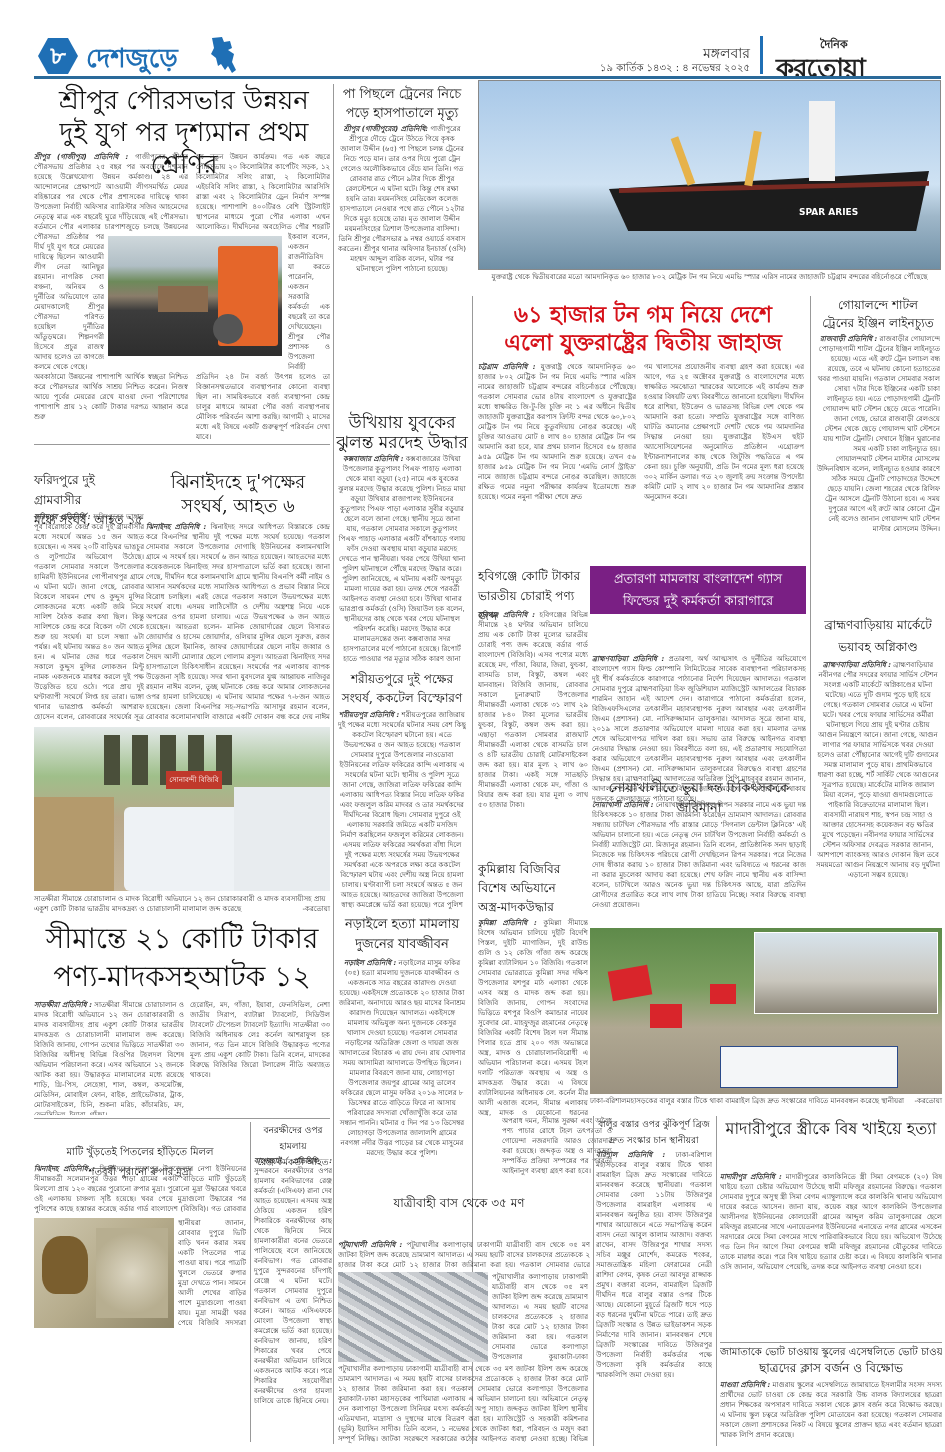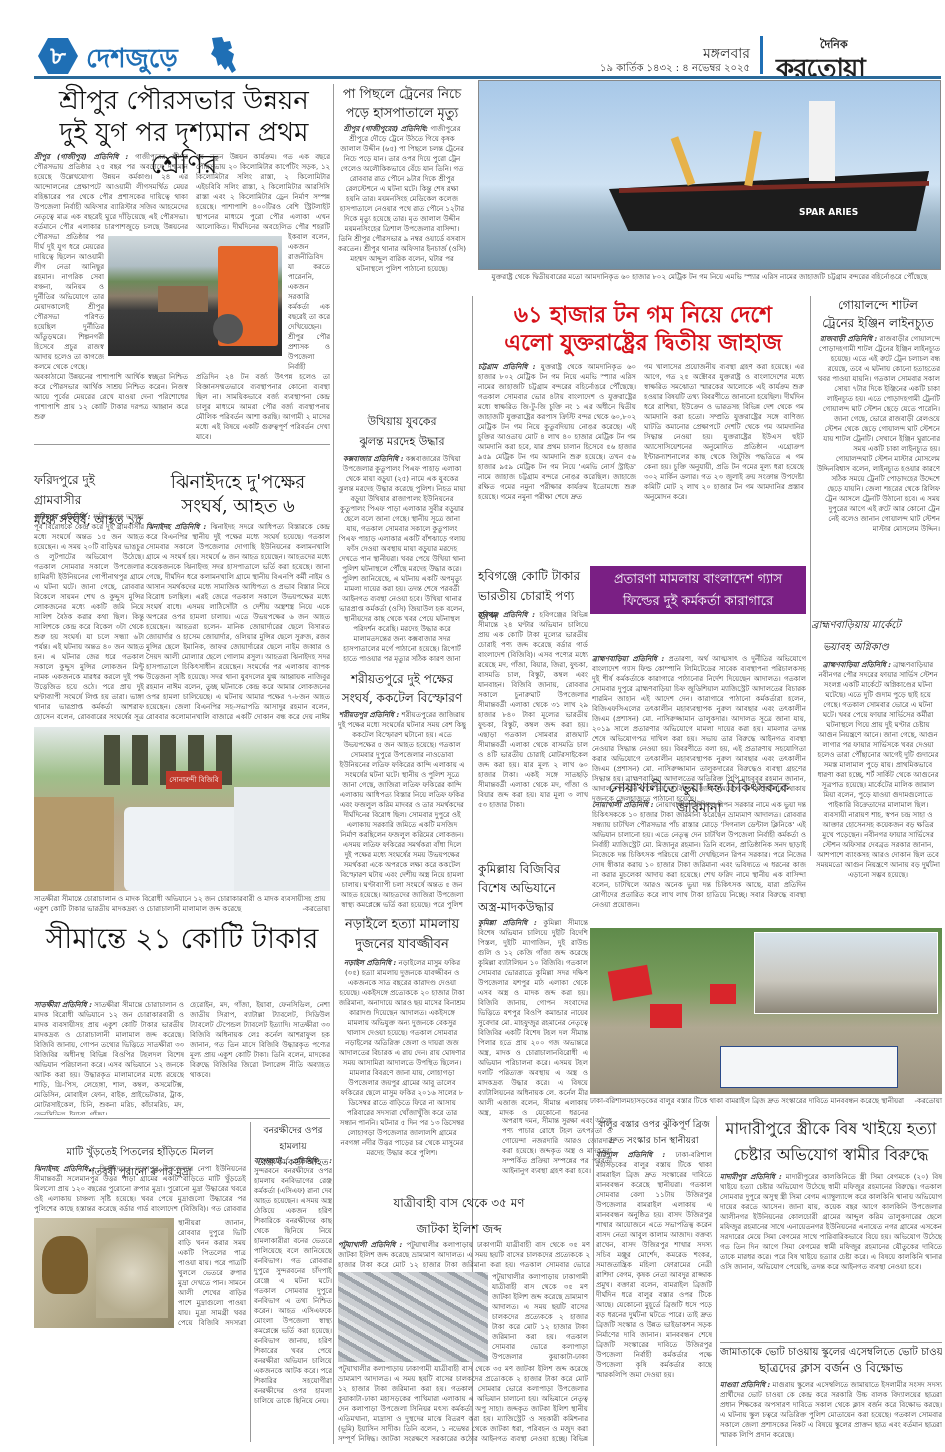--- a/index.html
+++ b/index.html
@@ -93,21 +93,21 @@
 <div class="colrule" style="left:810px;top:296px;height:560px;"></div>
 
 <div class="abs headline" style="left:814px;top:296px;width:128px;font-size:12px;line-height:18px;">
   <div>গোয়ালন্দে শাটল</div>
   <div>ট্রেনের ইঞ্জিন লাইনচ্যুত</div>
 </div>
 <div class="abs body-text" style="left:816px;top:334px;width:124px;height:276px;text-align:right;">
   <b>রাজবাড়ী প্রতিনিধি :</b> <span>রাজবাড়ীর গোয়ালন্দে পোড়াদহগামী শাটল ট্রেনের ইঞ্জিন লাইনচ্যুত হয়েছে। এতে এই রুটে ট্রেন চলাচল বন্ধ রয়েছে, তবে এ ঘটনায় কোনো হতাহতের খবর পাওয়া যায়নি। গতকাল সোমবার সকাল সোয়া ৭টার দিকে ইঞ্জিনের একটি চাকা লাইনচ্যুত হয়। এতে পোড়াদহগামী ট্রেনটি গোয়ালন্দ ঘাট স্টেশন ছেড়ে যেতে পারেনি। জানা গেছে, ভোরে রাজবাড়ী রেলওয়ে স্টেশন থেকে ছেড়ে গোয়ালন্দ ঘাট স্টেশনে যায় শাটল ট্রেনটি। সেখানে ইঞ্জিন ঘুরানোর সময় একটি চাকা লাইনচ্যুত হয়। গোয়ালন্দঘাট স্টেশন মাস্টার মোসলেম উদ্দিনবিশ্বাস বলেন, লাইনচ্যুত হওয়ার কারণে সঠিক সময়ে ট্রেনটি পোড়াদহের উদ্দেশে ছেড়ে যায়নি। জেলা শহরের থেকে রিলিফ ট্রেন আসলে ট্রেনটি উঠানো হবে। এ সময় দুপুরের আগে এই রুটে আর কোনো ট্রেন নেই বলেও জানান গোয়ালন্দ ঘাট স্টেশন মাস্টার মোসলেম উদ্দিন।</span>
 </div>
 
-<div class="abs headline" style="left:336px;top:412px;width:132px;font-size:11px;line-height:20px;">
+<div class="abs headline" style="left:336px;top:412px;width:132px;font-size:17px;line-height:20px;">
   <div>উখিয়ায় যুবকের</div>
   <div>ঝুলন্ত মরদেহ উদ্ধার</div>
 </div>
 <div class="abs body-text" style="left:338px;top:454px;width:128px;height:210px;text-align:center;">
   <b>কক্সবাজার প্রতিনিধি :</b> <span>কক্সবাজারের উখিয়া উপজেলার কুতুপালং পিএফ পাহাড় এলাকা থেকে মায়া বড়ুয়া (২৫) নামে এক যুবকের ঝুলন্ত মরদেহ উদ্ধার করেছে পুলিশ। নিহত মায়া বড়ুয়া উখিয়ার রাজাপালং ইউনিয়নের কুতুপালং পিএফ পাড়া এলাকার সুবীর বড়ুয়ার ছেলে বলে জানা গেছে। স্থানীয় সূত্রে জানা যায়, গতকাল সোমবার সকালে কুতুপালং পিএফ পাহাড় এলাকার একটি বাঁশঝাড়ে গলায় ফাঁস দেওয়া অবস্থায় মায়া বড়ুয়ার মরদেহ দেখতে পান স্থানীয়রা। খবর পেয়ে উখিয়া থানা পুলিশ ঘটনাস্থলে পৌঁছে মরদেহ উদ্ধার করে। পুলিশ জানিয়েছে, এ ঘটনায় একটি অপমৃত্যু মামলা দায়ের করা হয়। তদন্ত শেষে পরবর্তী আইনগত ব্যবস্থা নেওয়া হবে। উখিয়া থানার ভারপ্রাপ্ত কর্মকর্তা (ওসি) জিয়াউল হক বলেন, স্থানীয়দের কাছ থেকে খবর পেয়ে ঘটনাস্থল পরিদর্শন করেছি। মরদেহ উদ্ধার করে মালামতদন্তের জন্য কক্সবাজার সদর হাসপাতালের মর্গে পাঠানো হয়েছে। রিপোর্ট হাতে পাওয়ার পর মৃত্যুর সঠিক কারণ জানা যাবে।</span>
 </div>
 
 <div class="hrule" style="left:34px;top:444px;width:296px;"></div>
 <div class="abs headline" style="left:34px;top:470px;width:110px;font-size:12px;line-height:20px;text-align:left;">
   <div>ফরিদপুরে দুই গ্রামবাসীর</div>
@@ -146,20 +146,21 @@
   </div>
   <div style="position:absolute;left:132px;top:44px;width:56px;height:18px;background:#c0392b;color:#fff;font-size:7px;text-align:center;line-height:18px;">সোনাবন্দী বিজিবি</div>
 </div>
 <div class="abs caption" style="left:34px;top:894px;width:296px;height:20px;">
   <span>সাতক্ষীরা সীমান্তে চোরাচালান ও মাদক বিরোধী অভিযানে ১২ জন চোরাকারবারী ও মাদক ব্যবসায়ীসহ প্রায় একুশ কোটি টাকার ভারতীয় মাদকদ্রব্য ও চোরাচালানী মালামাল জব্দ করেছে</span>
   <span style="float:right;">-করতোয়া</span>
 </div>
 
 <div class="abs headline" style="left:34px;top:920px;width:296px;font-size:28px;line-height:38px;">
   <div>সীমান্তে ২১ কোটি টাকার</div>
+  <div>পণ্য-মাদকসহআটক ১২</div>
 </div>
 <div class="abs body-text" style="left:34px;top:1000px;width:150px;height:115px;">
   <b>সাতক্ষীরা প্রতিনিধি :</b> <span>সাতক্ষীরা সীমান্তে চোরাচালান ও মাদক বিরোধী অভিযানে ১২ জন চোরাকারবারী ও মাদক ব্যবসায়ীসহ প্রায় একুশ কোটি টাকার ভারতীয় মাদকদ্রব্য ও চোরাচালানী মালামাল জব্দ করেছে। বিজিবি জানায়, গোপন তথ্যের ভিত্তিতে সাতক্ষীরা ৩৩ বিজিবির অধীনস্থ বিভিন্ন বিওপির টহলদল বিশেষ অভিযান পরিচালনা করে। এসব অভিযানে ১২ জনকে আটক করা হয়। উদ্ধারকৃত মালামালের মধ্যে রয়েছে শাড়ি, থ্রি-পিস, লেহেঙ্গা, শাল, কম্বল, কসমেটিক্স, মেডিসিন, মোবাইল ফোন, বাইক, প্রাইভেটকার, ট্রাক, মোটরসাইকেল, চিনি, শুকনা মরিচ, কাঁচামরিচ, মদ, ফেনসিডিল, ইয়াবা, গাঁজা।</span>
 </div>
 <div class="abs body-text" style="left:190px;top:1000px;width:140px;height:115px;">হেরোইন, মদ, গাঁজা, ইয়াবা, ফেনসিডিল, নেশা জাতীয় সিরাপ, ব্যাটাল্লা ট্যাবলেট, সিডিউল ট্যাবলেট টেপেন্ডল ট্যাবলেট ইত্যাদি। সাতক্ষীরা ৩৩ বিজিবি অধিনায়ক লেঃ কর্নেল আশরাফুল হক জানান, গত তিন মাসে বিজিবি উদ্ধারকৃত পণ্যের মূল্য প্রায় একুশ কোটি টাকা। তিনি বলেন, মাদকের বিরুদ্ধে বিজিবির জিরো টলারেন্স নীতি অব্যাহত থাকবে।</div>
 
 <div class="abs headline" style="left:336px;top:914px;width:132px;font-size:13px;line-height:20px;">
   <div>নড়াইলে হত্যা মামলায়</div>
   <div>দুজনের যাবজ্জীবন</div>
 </div>
@@ -179,21 +180,21 @@
 </div>
 
 <div class="abs purple-box" style="left:590px;top:566px;width:216px;height:48px;font-size:13px;line-height:22px;padding-top:2px;">
   <div>প্রতারণা মামলায় বাংলাদেশ গ্যাস</div>
   <div>ফিল্ডের দুই কর্মকর্তা কারাগারে</div>
 </div>
 <div class="abs body-text" style="left:592px;top:620px;width:214px;height:154px;margin-top:34px;">
   <b>ব্রাহ্মণবাড়িয়া প্রতিনিধি :</b> <span>প্রতারণা, অর্থ আত্মসাৎ ও দুর্নীতির অভিযোগে বাংলাদেশ গ্যাস ফিল্ড কোম্পানি লিমিটেডের সাবেক ব্যবস্থাপনা পরিচালকসহ দুই শীর্ষ কর্মকর্তাকে কারাগারে পাঠানোর নির্দেশ দিয়েছেন আদালত। গতকাল সোমবার দুপুরে ব্রাহ্মণবাড়িয়া চিফ জুডিশিয়াল ম্যাজিস্ট্রেট আদালতের বিচারক শারমিন জাহান এই আদেশ দেন। কারাগারে পাঠানো কর্মকর্তারা হলেন, বিজিএফসিএলের তৎকালীন মহাব্যবস্থাপক নুরুল আবছার এবং তৎকালীন জিএম (প্রশাসন) মো. নাসিরুজ্জামান তালুকদার। আদালত সূত্রে জানা যায়, ২০১৯ সালে প্রতারণার অভিযোগে মামলা দায়ের করা হয়। মামলার তদন্ত শেষে অভিযোগপত্র দাখিল করা হয়। সভায় তার বিরুদ্ধে আইনগত ব্যবস্থা নেওয়ার সিদ্ধান্ত নেওয়া হয়। বিবরণীতে বলা হয়, এই প্রতারণায় সহযোগিতা করার অভিযোগে তৎকালীন মহাব্যবস্থাপক নুরুল আবছার এবং তৎকালীন জিএম (প্রশাসন) মো. নাসিরুজ্জামান তালুকদারের বিরুদ্ধেও ব্যবস্থা গ্রহণের সিদ্ধান্ত হয়। ব্রাহ্মণবাড়িয়া আদালতের অতিরিক্ত পিপি মাহবুবুর রহমান জানান, আদালত শুনানি শেষে তাদের বিরুদ্ধে জামিন অযোগ্য অপরাধের ধারা থাকায় দুজনকে জেলহাজতে পাঠানো হয়েছে।</span>
 </div>
 
-<div class="abs headline" style="left:792px;top:614px;width:128px;font-size:10px;line-height:22px;font-style:italic;">
+<div class="abs headline" style="left:814px;top:614px;width:128px;font-size:12px;line-height:22px;">
   <div>ব্রাহ্মণবাড়িয়ায় মার্কেটে</div>
   <div>ভয়াবহ অগ্নিকাণ্ড</div>
 </div>
 <div class="abs body-text" style="left:816px;top:660px;width:124px;height:256px;text-align:center;">
   <b>ব্রাহ্মণবাড়িয়া প্রতিনিধি :</b> <span>ব্রাহ্মণবাড়িয়ার নবীনগর পৌর সদরের ফায়ার সার্ভিস স্টেশন সংলগ্ন একটি মার্কেটে অগ্নিকাণ্ডের ঘটনা ঘটেছে। এতে দুটি গুদাম পুড়ে ছাই হয়ে গেছে। গতকাল সোমবার ভোরে এ ঘটনা ঘটে। খবর পেয়ে ফায়ার সার্ভিসের কর্মীরা ঘটনাস্থলে গিয়ে প্রায় দুই ঘণ্টার চেষ্টায় আগুন নিয়ন্ত্রণে আনে। জানা গেছে, আগুন লাগার পর ফায়ার সার্ভিসকে খবর দেওয়া হলেও তারা পৌঁছানোর আগেই দুটি গুদামের সমস্ত মালামাল পুড়ে যায়। প্রাথমিকভাবে ধারণা করা হচ্ছে, শর্ট সার্কিট থেকে আগুনের সূত্রপাত হয়েছে। মার্কেটের মালিক জামাল মিয়া বলেন, পুড়ে যাওয়া গুদামগুলোতে পাইকারি বিক্রেতাদের মালামাল ছিল। ব্যবসায়ী নারায়ণ শাহ, স্বপন চন্দ্র সাহা ও আক্তার হোসেনসহ কয়েকজন বড় ক্ষতির মুখে পড়েছেন। নবীনগর ফায়ার সার্ভিসের স্টেশন অফিসার দেবব্রত সরকার জানান, আশপাশে ব্যাংকসহ আরও দোকান ছিল তবে সময়মতো আগুন নিয়ন্ত্রণে আনায় বড় দুর্ঘটনা এড়ানো সম্ভব হয়েছে।</span>
 </div>
 
 <div class="abs headline" style="left:592px;top:778px;width:214px;font-size:13px;line-height:20px;">নোয়াখালীতে ভুয়া দন্ত চিকিৎসককে জরিমানা</div>
 <div class="abs body-text" style="left:592px;top:800px;width:214px;height:120px;">
   <b>নোয়াখালী প্রতিনিধি :</b> <span>নোয়াখালীর চাটখিলে রিপন সরকার নামে এক ভুয়া দন্ত চিকিৎসককে ১০ হাজার টাকা জরিমানা করেছেন ভ্রাম্যমাণ আদালত। রোববার সন্ধ্যায় চাটখিল পৌরসভার পাঁচ রাস্তার মোড়ে 'সিগনাল ডেন্টাল ক্লিনিকে' এই অভিযান চালানো হয়। এতে নেতৃত্ব দেন চাটখিল উপজেলা নির্বাহী কর্মকর্তা ও নির্বাহী ম্যাজিস্ট্রেট মো. মিজানুর রহমান। তিনি বলেন, প্রাতিষ্ঠানিক সনদ ছাড়াই নিজেকে দন্ত চিকিৎসক পরিচয়ে রোগী দেখছিলেন রিপন সরকার। পরে নিজের দোষ স্বীকার করায় ১০ হাজার টাকা জরিমানা এবং ভবিষ্যতে এ ধরনের কাজ না করার মুচলেকা আদায় করা হয়েছে। শেখ ফরিদ নামে স্থানীয় এক বাসিন্দা বলেন, চাটখিলে আরও অনেক ভুয়া দন্ত চিকিৎসক আছে, যারা প্রতিদিন রোগীদের প্রতারিত করে লাখ লাখ টাকা হাতিয়ে নিচ্ছে। সবার বিরুদ্ধে ব্যবস্থা নেওয়া প্রয়োজন।</span>
@@ -227,21 +228,20 @@
   <div>বালুর বস্তার ওপর ঝুঁকিপূর্ণ ব্রিজ</div>
   <div>দ্রুত সংস্কার চান স্থানীয়রা</div>
 </div>
 <div class="abs body-text" style="left:596px;top:1150px;width:116px;height:270px;">
   <b>বরিশাল প্রতিনিধি :</b> <span>ঢাকা-বরিশাল মহাসড়কের বালুর বস্তায় টিকে থাকা বামরাইল ব্রিজ দ্রুত সংস্কারের দাবিতে মানববন্ধন করেছে স্থানীয়রা। গতকাল সোমবার বেলা ১১টায় উজিরপুর উপজেলার বামরাইল এলাকায় এ মানববন্ধন অনুষ্ঠিত হয়। বাসদ উজিরপুর শাখার আয়োজনে এতে সভাপতিত্ব করেন বাসদ নেতা আবুল কালাম আজাদ। বক্তব্য রাখেন, বাসদ উজিরপুর শাখার সদস্য সচিব মঞ্জুর মোর্শেদ, কমরেড শংকর, সমাজতান্ত্রিক মহিলা ফোরামের নেত্রী রাশিদা বেগম, কৃষক নেতা আবদুর রাজ্জাক প্রমুখ। বক্তারা বলেন, বামরাইল ব্রিজটি দীর্ঘদিন ধরে বালুর বস্তার ওপর টিকে আছে। যেকোনো মুহূর্তে ব্রিজটি ধসে পড়ে বড় ধরনের দুর্ঘটনা ঘটতে পারে। তাই দ্রুত ব্রিজটি সংস্কার ও উন্নত ভাইডাকশন সড়ক নির্মাণের দাবি জানান। মানববন্ধন শেষে ব্রিজটি সংস্কারের দাবিতে উজিরপুর উপজেলা নির্বাহী কর্মকর্তার পক্ষে উপজেলা কৃষি কর্মকর্তার কাছে স্মারকলিপি জমা দেওয়া হয়।</span>
 </div>
 
 <div class="colrule" style="left:716px;top:1116px;height:330px;"></div>
 <div class="abs headline" style="left:720px;top:1116px;width:222px;font-size:16px;line-height:26px;">
   <div>মাদারীপুরে স্ত্রীকে বিষ খাইয়ে হত্যা</div>
-  <div>চেষ্টার অভিযোগ স্বামীর বিরুদ্ধে</div>
 </div>
 <div class="abs body-text" style="left:720px;top:1172px;width:222px;height:166px;">
   <b>মাদারীপুর প্রতিনিধি :</b> <span>মাদারীপুরের কালকিনিতে স্ত্রী সিমা বেগমকে (২০) বিষ খাইয়ে হত্যা চেষ্টার অভিযোগ উঠেছে স্বামী মফিজুর রহমানের বিরুদ্ধে। গতকাল সোমবার দুপুরে অসুস্থ স্ত্রী সিমা বেগম এ্যাম্বুল্যান্সে করে কালকিনি থানায় অভিযোগ দায়ের করতে আসেন। জানা যায়, কয়েক বছর আগে কালকিনি উপজেলার আলীনগর ইউনিয়নের কোলচোরী গ্রামের আব্দুল করিম তালুকদারের ছেলে মফিজুর রহমানের সাথে এনায়েতনগর ইউনিয়নের এনায়েত নগর গ্রামের এসকেন সরদারের মেয়ে সিমা বেগমের সাথে পারিবারিকভাবে বিয়ে হয়। অভিযোগ উঠেছে গত তিন দিন আগে সিমা বেগমের স্বামী মফিজুর রহমানের যৌতুকের দাবিতে তাকে মারধর করে। পরে বিষ খাইয়ে হত্যার চেষ্টা করে। এ বিষয়ে কালকিনি থানার ওসি জানান, অভিযোগ পেয়েছি, তদন্ত করে আইনগত ব্যবস্থা নেওয়া হবে।</span>
 </div>
 
 <div class="hrule" style="left:720px;top:1342px;width:222px;"></div>
 <div class="abs headline" style="left:720px;top:1344px;width:222px;font-size:12px;line-height:16px;">
   <div style="white-space:nowrap;overflow:hidden;font-size:10px;">জামাতাকে ভোট চাওয়ায় স্কুলের এসেম্বলিতে ভোট চাওয়ায়</div>
   <div>ছাত্রদের ক্লাস বর্জন ও বিক্ষোভ</div>
 </div>
@@ -267,20 +267,19 @@
 <div class="abs headline" style="left:254px;top:1122px;width:78px;font-size:9px;line-height:16px;">
   <div>বনরক্ষীদের ওপর হামলায়</div>
   <div>রেঞ্জ কর্মকর্তা আহত</div>
 </div>
 <div class="abs body-text" style="left:254px;top:1156px;width:78px;height:280px;">
   <b>বাগেরহাট প্রতিনিধি :</b> <span>সুন্দরবনে বনরক্ষীদের ওপর হামলায় বনবিভাগের রেঞ্জ কর্মকর্তা (এসিএফ) রানা দেব আহত হয়েছেন। এসময় অস্ত্র ঠেকিয়ে একজন হরিণ শিকারিকে বনরক্ষীদের কাছ থেকে ছিনিয়ে নিয়ে হামলাকারীরা বনের ভেতরে পালিয়েছে বলে জানিয়েছে বনবিভাগ। গত রোববার দুপুরে সুন্দরবনের চাঁদপাই রেঞ্জে এ ঘটনা ঘটে। গতকাল সোমবার দুপুরে বনবিভাগ এ তথ্য নিশ্চিত করেন। আহত এসিএফকে মোংলা উপজেলা স্বাস্থ্য কমপ্লেক্সে ভর্তি করা হয়েছে। বনবিভাগ জানায়, হরিণ শিকারের খবর পেয়ে বনরক্ষীরা অভিযান চালিয়ে একজনকে আটক করে। পরে শিকারির সহযোগীরা বনরক্ষীদের ওপর হামলা চালিয়ে তাকে ছিনিয়ে নেয়।</span>
 </div>
 
 <div class="abs headline" style="left:332px;top:1190px;width:254px;font-size:12px;line-height:26px;">
   <div>যাত্রীবাহী বাস থেকে ৩৫ মণ</div>
-  <div>জাটকা ইলিশ জব্দ</div>
 </div>
 <div class="abs body-text" style="left:338px;top:1240px;width:252px;height:30px;">
   <b>পটুয়াখালী প্রতিনিধি :</b> <span>পটুয়াখালীর কলাপাড়ায় ঢাকাগামী যাত্রীবাহী বাস থেকে ৩৫ মণ জাটকা ইলিশ জব্দ করেছে ভ্রাম্যমাণ আদালত। এ সময় ছয়টি বাসের চালকদের প্রত্যেককে ২ হাজার টাকা করে মোট ১২ হাজার টাকা জরিমানা করা হয়। গতকাল সোমবার ভোরে কলাপাড়া উপজেলার কুয়াকাটা-ঢাকা মহাসড়কের পাখিমারা এলাকায় এ অভিযান চালানো হয়। অভিযানে নেতৃত্ব দেন কলাপাড়া উপজেলা সিনিয়র মৎস্য কর্মকর্তা অপু সাহা। জব্দকৃত জাটকা ইলিশ স্থানীয় এতিমখানা, মাদ্রাসা ও দুস্থদের মাঝে বিতরণ করা হয়। ম্যাজিস্ট্রেট ও সহকারী কমিশনার (ভূমি) ইয়াসিন সাদীক। তিনি বলেন, ১ নভেম্বর থেকে জাটকা ধরা, পরিবহন ও মজুদ করা সম্পূর্ণ নিষিদ্ধ। জাটকা সংরক্ষণে সরকারের কঠোর আইনগত ব্যবস্থা নেওয়া হচ্ছে। বিভিন্ন এতিমখানা, মাদ্রাসা ও হতদরিদ্রদের মাঝে বিতরণ করা হয়েছে। অভিযানকালে মৎস্য বিভাগ ও কলাপাড়া থানা পুলিশের সদস্যরা উপস্থিত ছিলেন।</span>
 </div>
 <div class="photo" style="left:338px;top:1272px;width:150px;height:90px;background:repeating-linear-gradient(30deg,#c9ccd0 0 6px,#9ea4ab 6px 10px,#e2e4e6 10px 14px);"></div>
 <div class="abs body-text" style="left:338px;top:1364px;width:250px;height:80px;">পটুয়াখালীর কলাপাড়ায় ঢাকাগামী যাত্রীবাহী বাস থেকে ৩৫ মণ জাটকা ইলিশ জব্দ করেছে ভ্রাম্যমাণ আদালত। এ সময় ছয়টি বাসের চালকদের প্রত্যেককে ২ হাজার টাকা করে মোট ১২ হাজার টাকা জরিমানা করা হয়। গতকাল সোমবার ভোরে কলাপাড়া উপজেলার কুয়াকাটা-ঢাকা মহাসড়কের পাখিমারা এলাকায় এ অভিযান চালানো হয়। অভিযানে নেতৃত্ব দেন কলাপাড়া উপজেলা সিনিয়র মৎস্য কর্মকর্তা অপু সাহা। জব্দকৃত জাটকা ইলিশ স্থানীয় এতিমখানা, মাদ্রাসা ও দুস্থদের মাঝে বিতরণ করা হয়। ম্যাজিস্ট্রেট ও সহকারী কমিশনার (ভূমি) ইয়াসিন সাদীক। তিনি বলেন, ১ নভেম্বর থেকে জাটকা ধরা, পরিবহন ও মজুদ করা সম্পূর্ণ নিষিদ্ধ। জাটকা সংরক্ষণে সরকারের কঠোর আইনগত ব্যবস্থা নেওয়া হচ্ছে। বিভিন্ন এতিমখানা, মাদ্রাসা ও হতদরিদ্রদের মাঝে বিতরণ করা হয়েছে। অভিযানকালে মৎস্য বিভাগ ও কলাপাড়া থানা পুলিশের সদস্যরা উপস্থিত ছিলেন।</div>
 <div class="abs body-text" style="left:492px;top:1272px;width:96px;height:90px;">পটুয়াখালীর কলাপাড়ায় ঢাকাগামী যাত্রীবাহী বাস থেকে ৩৫ মণ জাটকা ইলিশ জব্দ করেছে ভ্রাম্যমাণ আদালত। এ সময় ছয়টি বাসের চালকদের প্রত্যেককে ২ হাজার টাকা করে মোট ১২ হাজার টাকা জরিমানা করা হয়। গতকাল সোমবার ভোরে কলাপাড়া উপজেলার কুয়াকাটা-ঢাকা মহাসড়কের পাখিমারা এলাকায় এ অভিযান চালানো হয়। অভিযানে নেতৃত্ব দেন কলাপাড়া উপজেলা সিনিয়র মৎস্য কর্মকর্তা অপু সাহা। জব্দকৃত জাটকা ইলিশ স্থানীয় এতিমখানা, মাদ্রাসা ও দুস্থদের মাঝে বিতরণ করা হয়। ম্যাজিস্ট্রেট ও সহকারী কমিশনার (ভূমি) ইয়াসিন সাদীক। তিনি বলেন, ১ নভেম্বর থেকে জাটকা ধরা, পরিবহন ও মজুদ করা সম্পূর্ণ নিষিদ্ধ। জাটকা সংরক্ষণে সরকারের কঠোর আইনগত ব্যবস্থা নেওয়া হচ্ছে। বিভিন্ন এতিমখানা, মাদ্রাসা ও হতদরিদ্রদের মাঝে বিতরণ করা হয়েছে। অভিযানকালে মৎস্য বিভাগ ও কলাপাড়া থানা পুলিশের সদস্যরা উপস্থিত ছিলেন।</div>
 
 </body></html>

